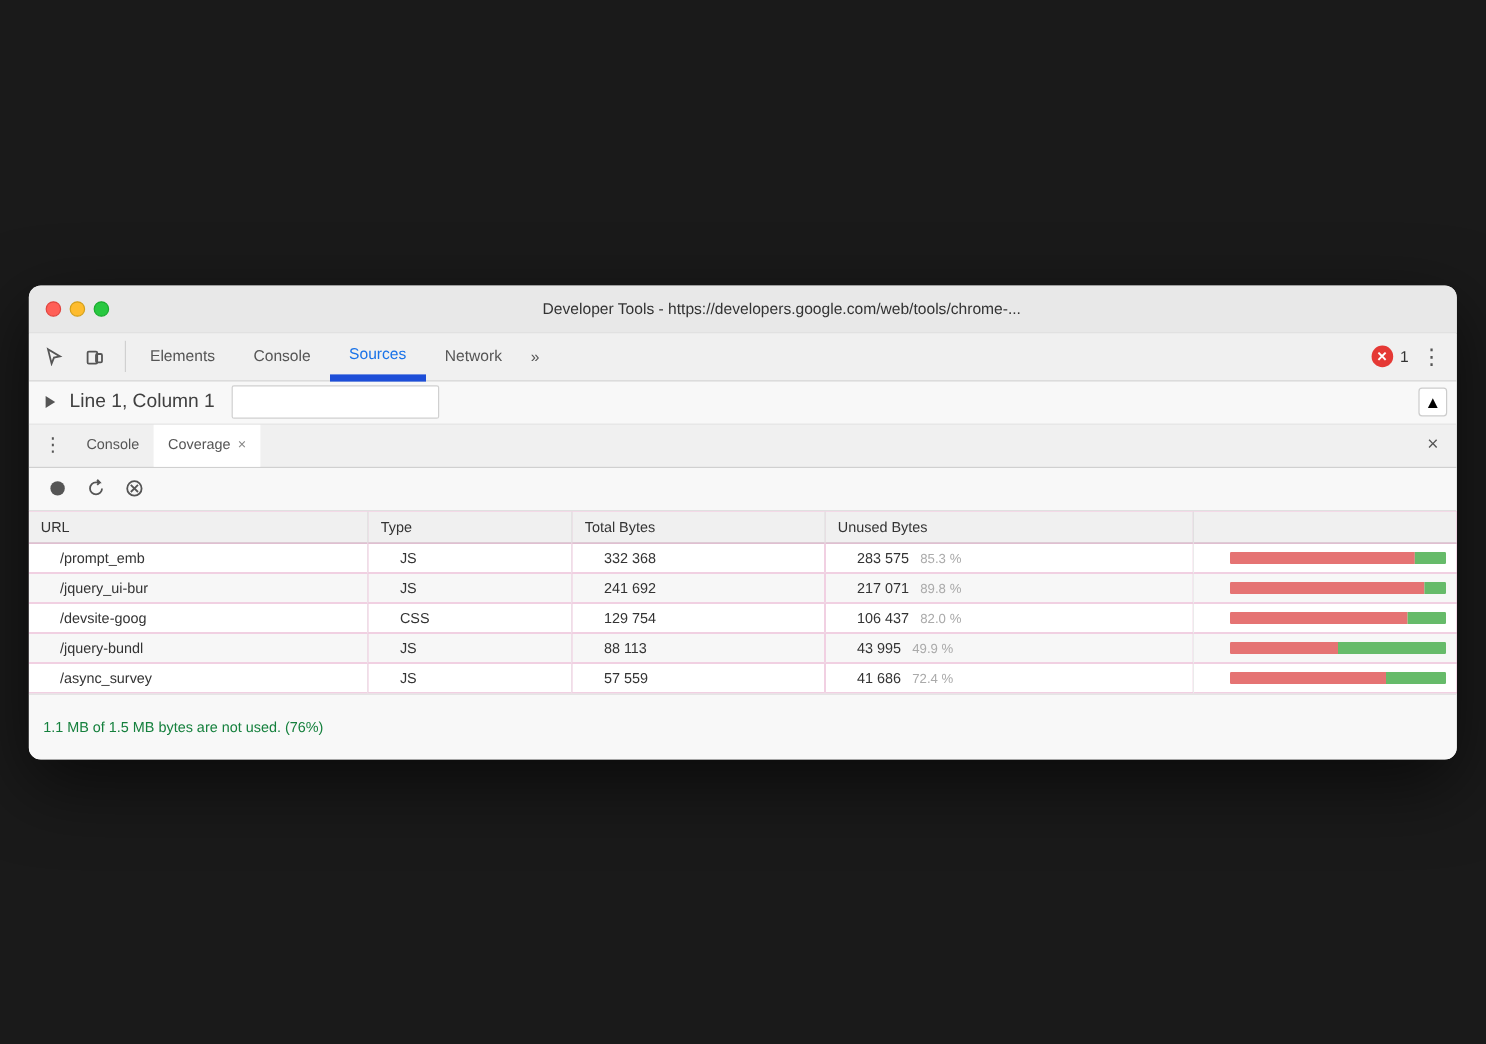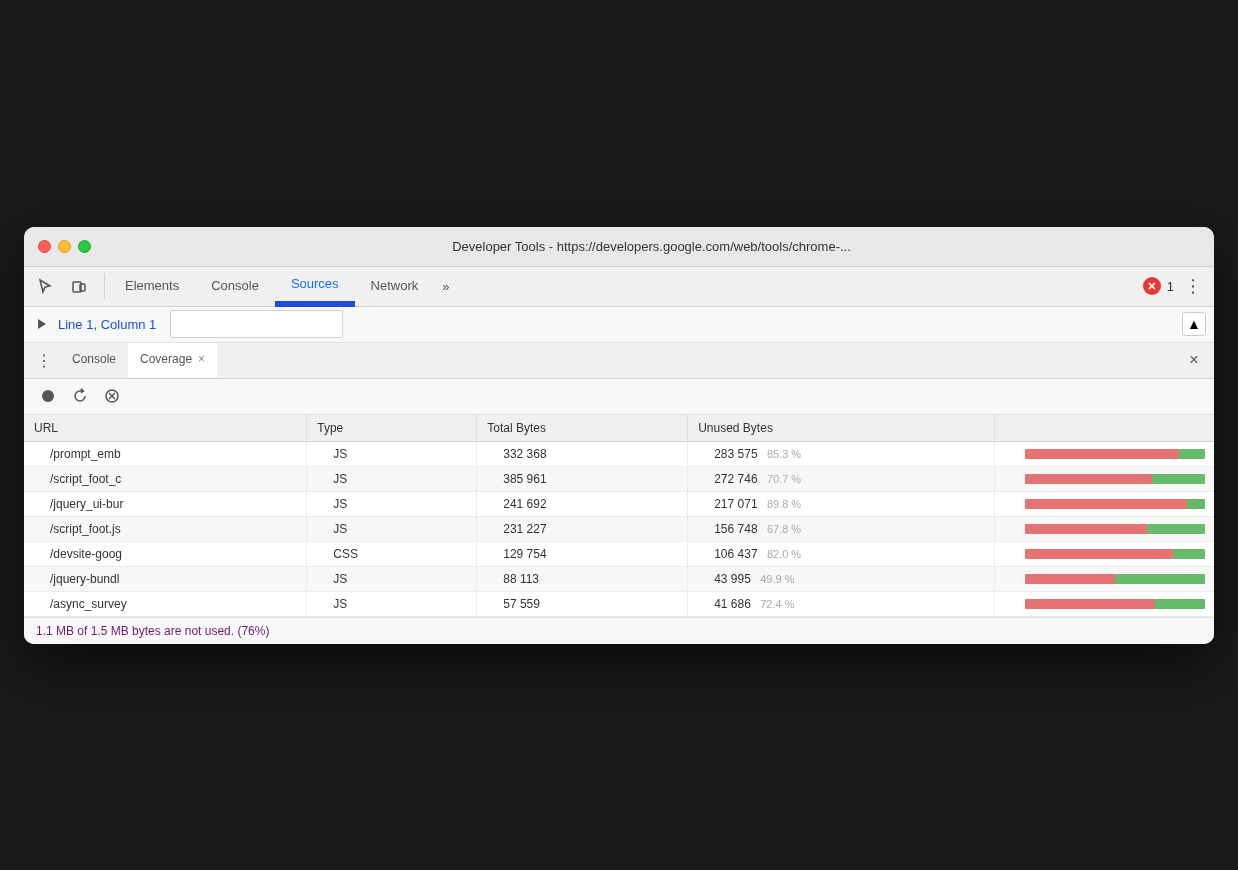--- a/index.html
+++ b/index.html
@@ -148,22 +148,22 @@
     .play-btn {
       width: 20px;
       height: 20px;
       display: flex;
       align-items: center;
       justify-content: center;
       cursor: pointer;
       color: #555;
     }
     .breadcrumb-text {
-      font-size: 13px;
-      color: #1d4ed8;
+      font-size: 16px;
+      color: #404040;
     }
     .secondary-toolbar-right {
       margin-left: auto;
       display: flex;
       align-items: center;
     }
     .expand-btn {
       width: 24px;
       height: 24px;
       display: flex;
@@ -317,23 +317,23 @@
       height: 100%;
     }
     .bar-green {
       background: #66bb6a;
       height: 100%;
     }
     
     .status-bar {
       background: #f8f8f8;
       border-top: 1px solid #e0e0e0;
-      padding: 6px 12px;
+      padding: 20px 12px;
       font-size: 12px;
-      color: #701a75;
+      color: #15803d;
     }
     .content-area {
       background: #f9a8d4;
       flex: 1;
       overflow: hidden;
     }
     .input-bar {
       height: 28px;
       flex: 1;
       background: #fff;
@@ -460,68 +460,36 @@
       <td>
         <div class="bar-container">
           <div class="bar-track" style="width:180px">
             <div class="bar-red" style="width:154px"></div>
             <div class="bar-green" style="width:26px"></div>
           </div>
         </div>
       </td>
     </tr>
           <tr>
-      <td class="td-url">/script_foot_c</td>
-      <td class="td-type">JS</td>
-      <td class="td-bytes">385 961</td>
-      <td class="td-unused">
-        272 746 <span class="unused-pct">70.7 %</span>
-      </td>
-      <td>
-        <div class="bar-container">
-          <div class="bar-track" style="width:180px">
-            <div class="bar-red" style="width:127px"></div>
-            <div class="bar-green" style="width:53px"></div>
-          </div>
-        </div>
-      </td>
-    </tr>
-          <tr>
       <td class="td-url">/jquery_ui-bur</td>
       <td class="td-type">JS</td>
       <td class="td-bytes">241 692</td>
       <td class="td-unused">
         217 071 <span class="unused-pct">89.8 %</span>
       </td>
       <td>
         <div class="bar-container">
           <div class="bar-track" style="width:180px">
             <div class="bar-red" style="width:162px"></div>
             <div class="bar-green" style="width:18px"></div>
           </div>
         </div>
       </td>
     </tr>
           <tr>
-      <td class="td-url">/script_foot.js</td>
-      <td class="td-type">JS</td>
-      <td class="td-bytes">231 227</td>
-      <td class="td-unused">
-        156 748 <span class="unused-pct">67.8 %</span>
-      </td>
-      <td>
-        <div class="bar-container">
-          <div class="bar-track" style="width:180px">
-            <div class="bar-red" style="width:122px"></div>
-            <div class="bar-green" style="width:58px"></div>
-          </div>
-        </div>
-      </td>
-    </tr>
-          <tr>
       <td class="td-url">/devsite-goog</td>
       <td class="td-type">CSS</td>
       <td class="td-bytes">129 754</td>
       <td class="td-unused">
         106 437 <span class="unused-pct">82.0 %</span>
       </td>
       <td>
         <div class="bar-container">
           <div class="bar-track" style="width:180px">
             <div class="bar-red" style="width:148px"></div>

